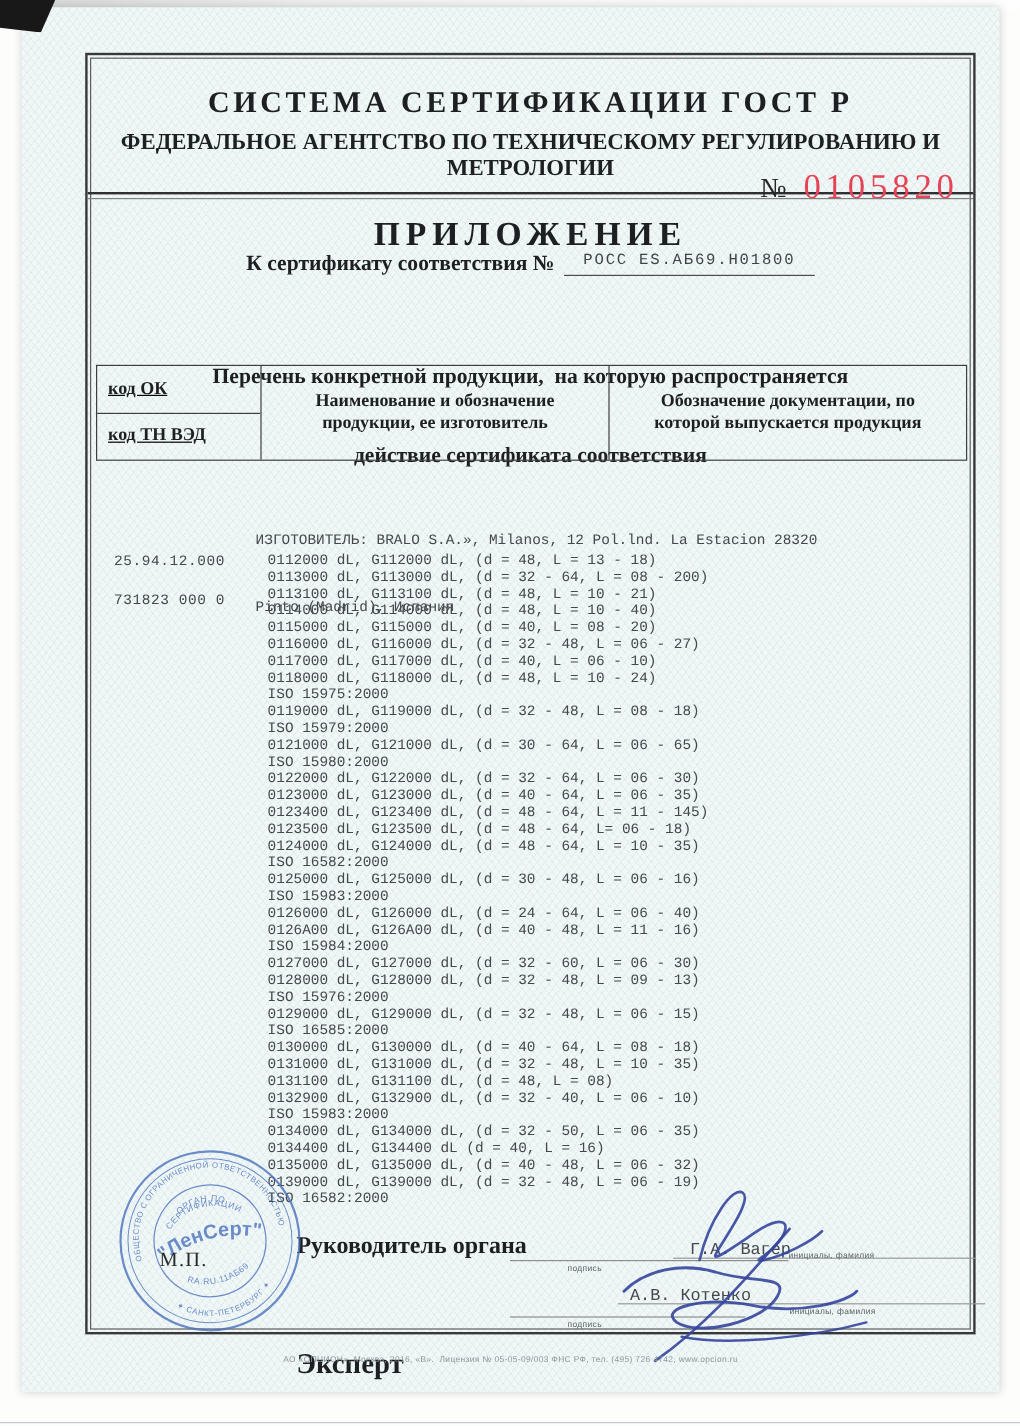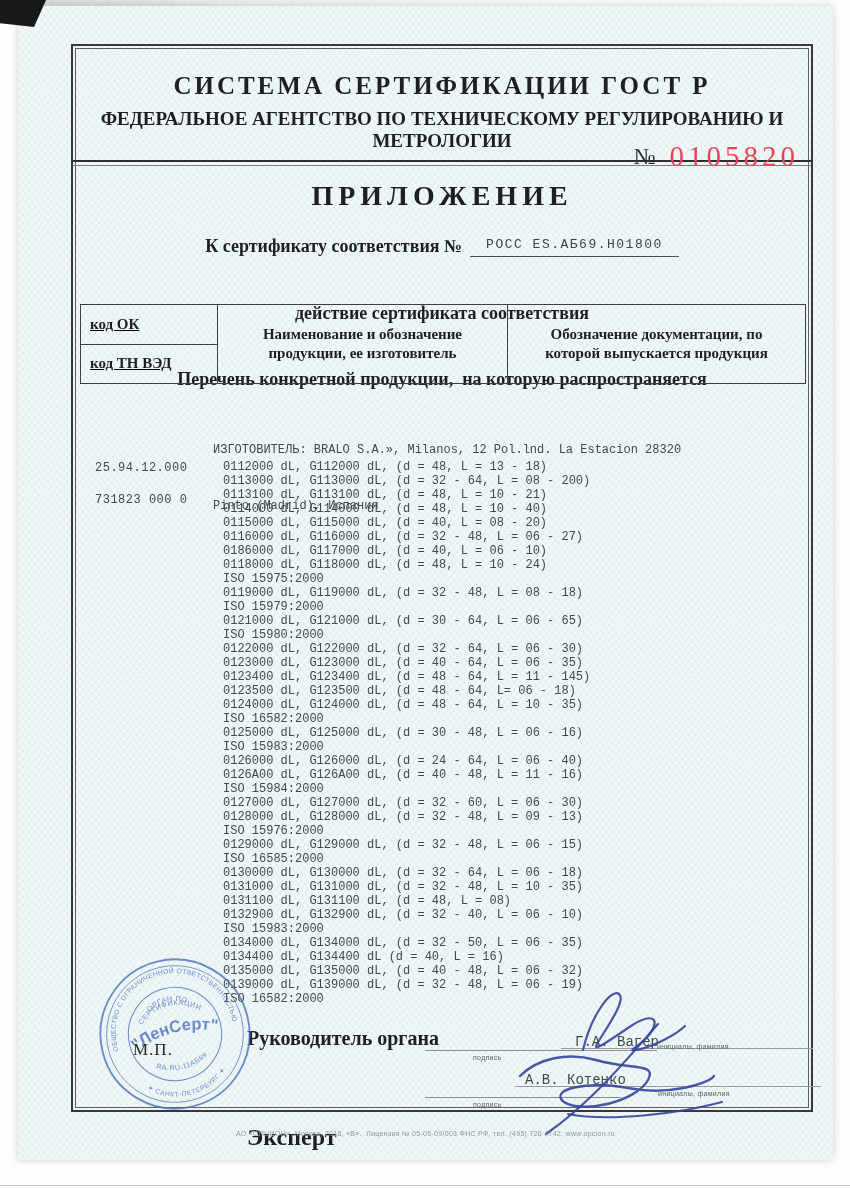--- a/index.html
+++ b/index.html
@@ -33,21 +33,21 @@
     font-size:19px;font-weight:bold;color:#1d1f22;}
   .hdr-sep{position:absolute;top:114px;left:0;right:0;height:3px;
     border-top:2px solid #2f2f31;border-bottom:1px solid #808082;}
   
   .number{position:absolute;top:94px;right:12px;display:flex;align-items:center;gap:14px;}
   .num-prefix{font-size:23px;color:#26282b;}
   .num-digits{font-family:Liberation Serif, serif;font-size:29px;letter-spacing:4px;color:#e74357;}
   
   .doc-title{position:absolute;top:134px;left:0;width:100%;text-align:center;
     font-size:28px;font-weight:bold;letter-spacing:5px;color:#1d1f22;}
-  .cert-row{position:absolute;top:188px;left:0;width:100%;display:flex;
+  .cert-row{position:absolute;top:161px;left:0;width:100%;display:flex;
     justify-content:center;align-items:flex-end;gap:8px;text-align:center;}
   .cert-label{font-size:18px;font-weight:bold;color:#1d1f22;}
   .cert-value-box{border-bottom:1.5px solid #4c4c4e;padding:0 16px 4px;}
   .cert-value{font-family:"Liberation Mono","DejaVu Sans Mono",monospace;font-size:13px;
     letter-spacing:1.5px;color:#3e4347;white-space:pre;}
   .subtitle{position:absolute;top:212px;left:0;width:100%;text-align:center;
     font-size:18px;font-weight:bold;line-height:22px;color:#1d1f22;white-space:pre;}
   
   .tbl{position:absolute;left:7px;top:258px;width:726px;height:80px;
     border:1px solid #3f3f41;display:grid;grid-template-columns:137px 290px 1fr;box-sizing:border-box;}
@@ -115,22 +115,22 @@
     <div class="doc-title">ПРИЛОЖЕНИЕ</div>
 
     <div class="cert-row">
       <span class="cert-label">К сертификату соответствия №</span>
       <span class="cert-value-box">
         <span class="cert-value">РОСС ES.АБ69.Н01800</span>
       </span>
     </div>
 
     <div class="subtitle">
+      <div>Перечень конкретной продукции,  на которую распространяется</div>
       <div>действие сертификата соответствия</div>
-      <div>Перечень конкретной продукции,  на которую распространяется</div>
     </div>
 
     <div class="tbl">
       <div class="tbl-left">
         <div class="sub">код ОК</div>
         <div class="sub">код ТН ВЭД</div>
       </div>
       <div class="tbl-mid">Наименование и обозначение продукции, ее изготовитель</div>
       <div class="tbl-right">Обозначение документации, по которой выпускается продукция</div>
     </div>
@@ -143,21 +143,21 @@
     <div class="code-ok mono">25.94.12.000</div>
     <div class="code-tnved mono">731823 000 0</div>
 
     <div class="products mono">
         <div class="prod-line">0112000 dL, G112000 dL, (d = 48, L = 13 - 18)</div>
         <div class="prod-line">0113000 dL, G113000 dL, (d = 32 - 64, L = 08 - 200)</div>
         <div class="prod-line">0113100 dL, G113100 dL, (d = 48, L = 10 - 21)</div>
         <div class="prod-line">0114000 dL, G114000 dL, (d = 48, L = 10 - 40)</div>
         <div class="prod-line">0115000 dL, G115000 dL, (d = 40, L = 08 - 20)</div>
         <div class="prod-line">0116000 dL, G116000 dL, (d = 32 - 48, L = 06 - 27)</div>
-        <div class="prod-line">0186000 dL, G117000 dL, (d = 40, L = 06 - 10)</div>
+        <div class="prod-line">0117000 dL, G117000 dL, (d = 40, L = 06 - 10)</div>
         <div class="prod-line">0118000 dL, G118000 dL, (d = 48, L = 10 - 24)</div>
         <div class="prod-line">ISO 15975:2000</div>
         <div class="prod-line">0119000 dL, G119000 dL, (d = 32 - 48, L = 08 - 18)</div>
         <div class="prod-line">ISO 15979:2000</div>
         <div class="prod-line">0121000 dL, G121000 dL, (d = 30 - 64, L = 06 - 65)</div>
         <div class="prod-line">ISO 15980:2000</div>
         <div class="prod-line">0122000 dL, G122000 dL, (d = 32 - 64, L = 06 - 30)</div>
         <div class="prod-line">0123000 dL, G123000 dL, (d = 40 - 64, L = 06 - 35)</div>
         <div class="prod-line">0123400 dL, G123400 dL, (d = 48 - 64, L = 11 - 145)</div>
         <div class="prod-line">0123500 dL, G123500 dL, (d = 48 - 64, L= 06 - 18)</div>
@@ -166,21 +166,21 @@
         <div class="prod-line">0125000 dL, G125000 dL, (d = 30 - 48, L = 06 - 16)</div>
         <div class="prod-line">ISO 15983:2000</div>
         <div class="prod-line">0126000 dL, G126000 dL, (d = 24 - 64, L = 06 - 40)</div>
         <div class="prod-line">0126A00 dL, G126A00 dL, (d = 40 - 48, L = 11 - 16)</div>
         <div class="prod-line">ISO 15984:2000</div>
         <div class="prod-line">0127000 dL, G127000 dL, (d = 32 - 60, L = 06 - 30)</div>
         <div class="prod-line">0128000 dL, G128000 dL, (d = 32 - 48, L = 09 - 13)</div>
         <div class="prod-line">ISO 15976:2000</div>
         <div class="prod-line">0129000 dL, G129000 dL, (d = 32 - 48, L = 06 - 15)</div>
         <div class="prod-line">ISO 16585:2000</div>
-        <div class="prod-line">0130000 dL, G130000 dL, (d = 32 - 64, L = 06 - 18)</div>
+        <div class="prod-line">0130000 dL, G130000 dL, (d = 40 - 64, L = 08 - 18)</div>
         <div class="prod-line">0131000 dL, G131000 dL, (d = 32 - 48, L = 10 - 35)</div>
         <div class="prod-line">0131100 dL, G131100 dL, (d = 48, L = 08)</div>
         <div class="prod-line">0132900 dL, G132900 dL, (d = 32 - 40, L = 06 - 10)</div>
         <div class="prod-line">ISO 15983:2000</div>
         <div class="prod-line">0134000 dL, G134000 dL, (d = 32 - 50, L = 06 - 35)</div>
         <div class="prod-line">0134400 dL, G134400 dL (d = 40, L = 16)</div>
         <div class="prod-line">0135000 dL, G135000 dL, (d = 40 - 48, L = 06 - 32)</div>
         <div class="prod-line">0139000 dL, G139000 dL, (d = 32 - 48, L = 06 - 19)</div>
         <div class="prod-line">ISO 16582:2000</div>
       </div>

